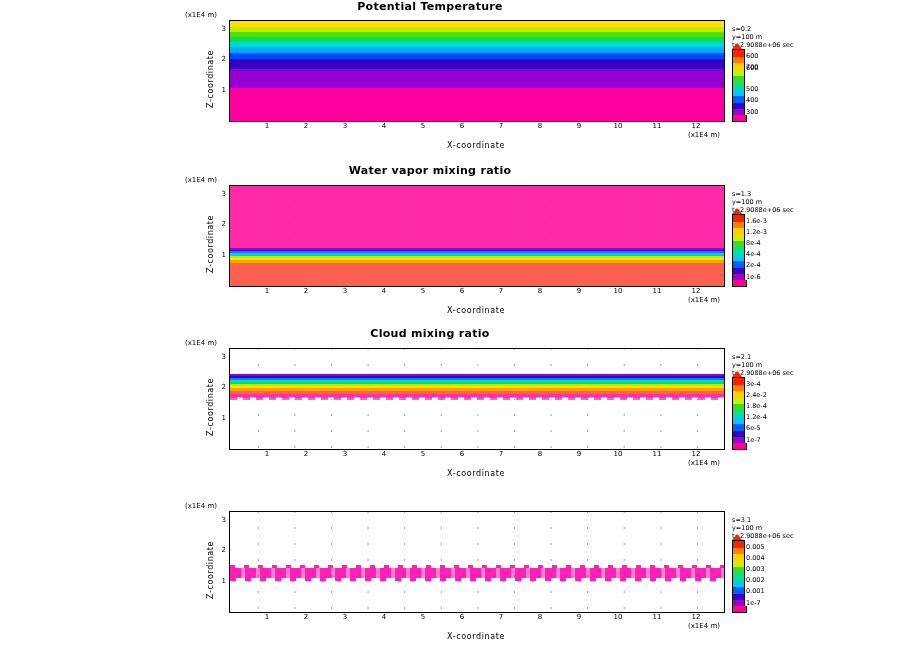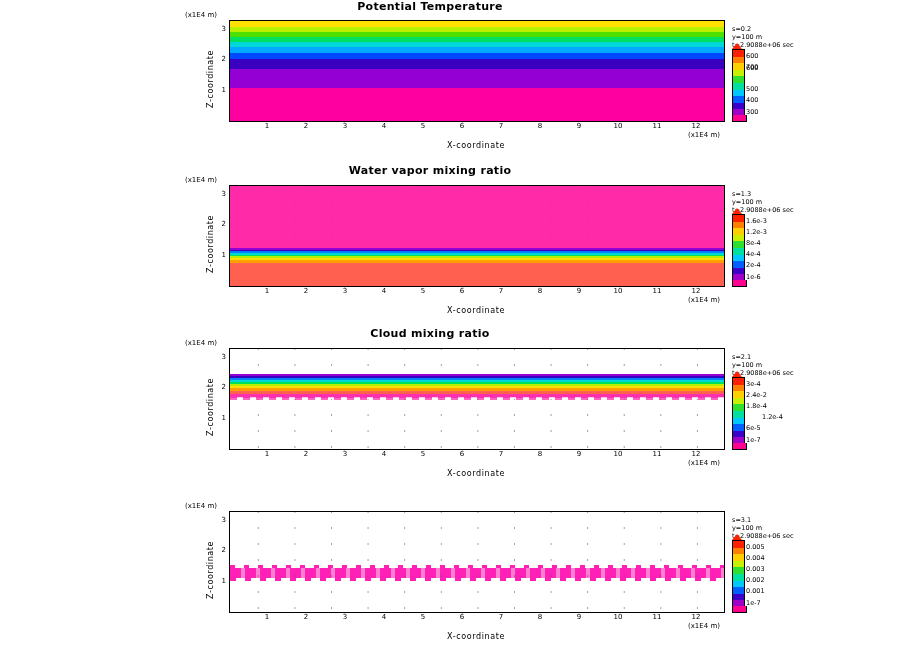--- a/index.html
+++ b/index.html
@@ -222,21 +222,21 @@
     <div class="cbseg" style="top:40%;height:10%;background:#30e030;"></div>
     <div class="cbseg" style="top:50%;height:10%;background:#00e0a0;"></div>
     <div class="cbseg" style="top:60%;height:10%;background:#00c8ff;"></div>
     <div class="cbseg" style="top:70%;height:10%;background:#0060ff;"></div>
     <div class="cbseg" style="top:80%;height:10%;background:#3c00c8;"></div>
     <div class="cbseg" style="top:90%;height:10%;background:#a000c8;"></div>
   </div>
   <div class="cbtick" style="left:746px;top:59px;">3e-4</div>
   <div class="cbtick" style="left:746px;top:70px;">2.4e-2</div>
   <div class="cbtick" style="left:746px;top:81px;">1.8e-4</div>
-  <div class="cbtick" style="left:746px;top:92px;padding-left:16px;">1.2e-4</div>
+  <div class="cbtick" style="left:746px;top:92px;">1.2e-4</div>
   <div class="cbtick" style="left:746px;top:103px;">6e-5</div>
   <div class="cbtick" style="left:746px;top:115px;">1e-7</div>
   <div style="position:absolute;left:732px;top:118px;width:13px;height:6px;background:#ff0090;border:1px solid #000;border-top:none;"></div>
 </div>
 
 <div class="panel" style="top:488px;height:166px;">
   <div class="unit" style="left:185px;top:14px;">(x1E4 m)</div>
   <div class="plotbox" style="left:229px;top:23px;width:494px;height:100px;">
     <div class="bands">
       <div class="band" style="top:0%;height:100%;background:#ffffff;"></div>

